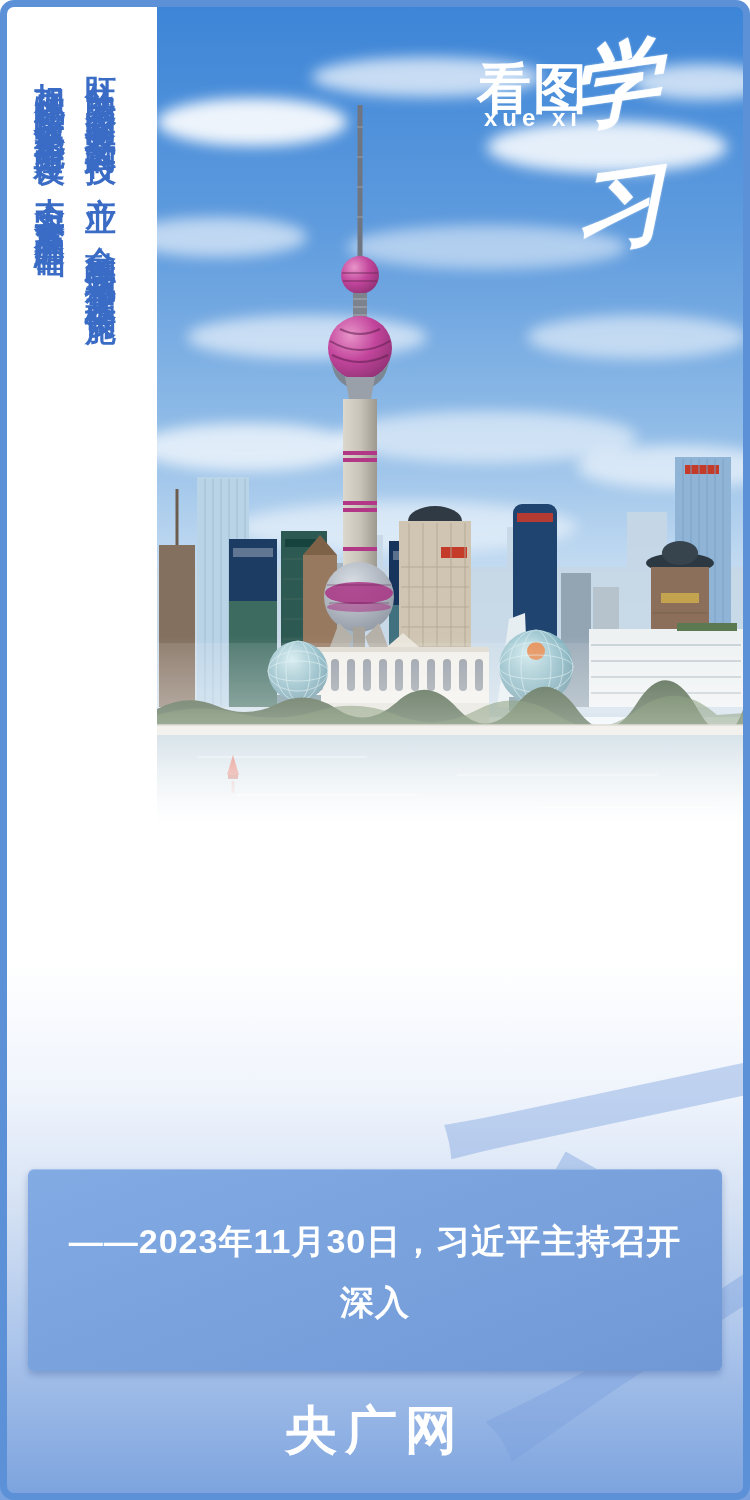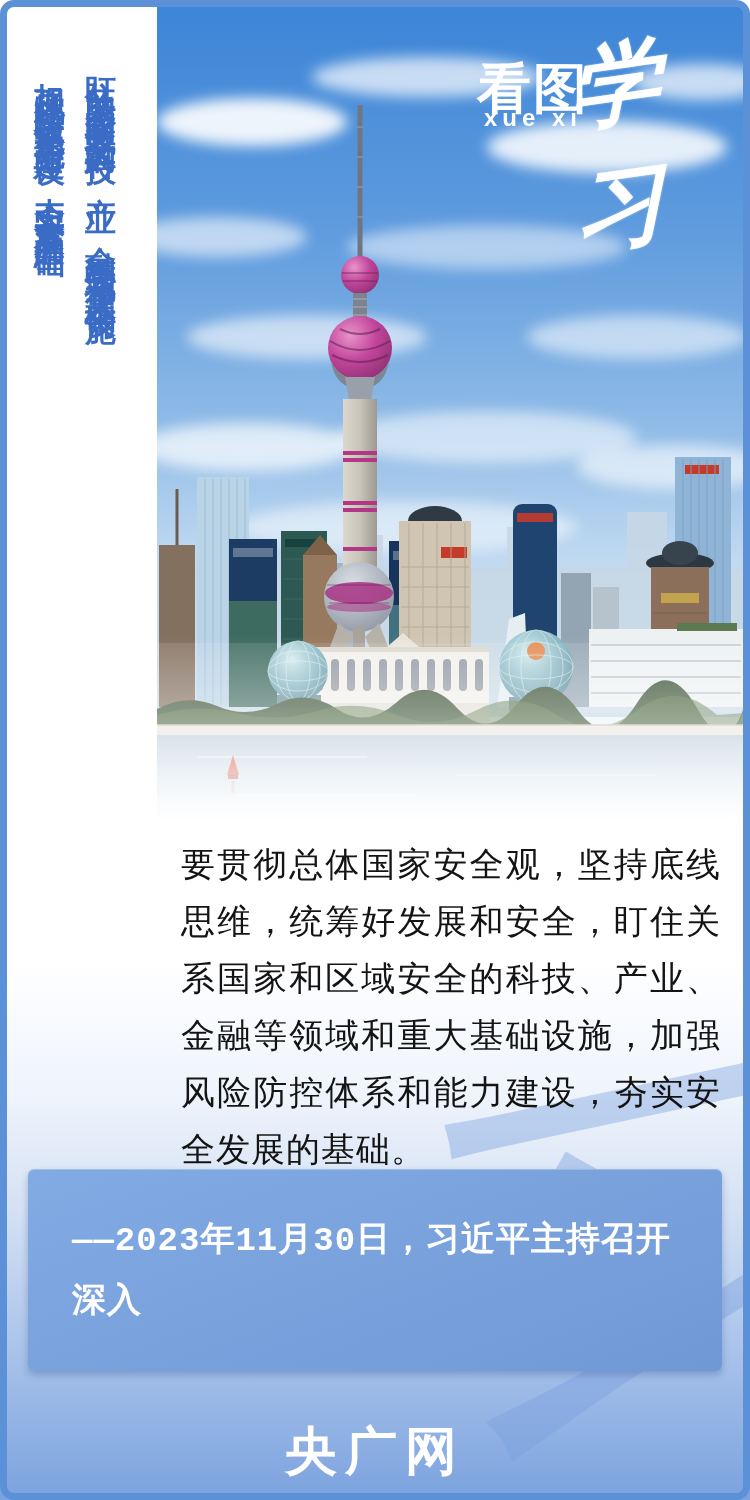--- a/index.html
+++ b/index.html
@@ -55,30 +55,30 @@
     font-family:"Liberation Serif", serif;
     font-size:34px; line-height:57px; letter-spacing:1px;
     color:#141414; text-align:justify;
   }
   
   .attr-box {
     position:absolute; left:28px; top:1169px; width:694px; height:202px; z-index:3;
     border-radius:6px;
     background:linear-gradient(160deg,#82abe4 0%, #7aa3de 45%, #6f98d5 100%);
     box-shadow:0 4px 7px rgba(70,100,160,.4), inset 0 1px 0 rgba(255,255,255,.25);
-    padding:42px 30px 0 44px;
+    padding:42px 30px 0 30px;
     color:#ffffff; font-weight:700;
-    font-family:Liberation Mono, monospace;
-    font-size:34px; line-height:61px; letter-spacing:1px;
+    font-family:Liberation Sans, sans-serif;
+    font-size:34px; line-height:61px; letter-spacing:1px;text-align:center;
   }
   
   .footer-brand {
     position:absolute; left:0; right:0; top:1396px; z-index:3;
     text-align:center; color:#fff;
-    font-size:52px; font-weight:800; letter-spacing:8px;margin-top:21px;
+    font-size:52px; font-weight:800; letter-spacing:8px;
   }
   
   .watermark {
     position:absolute; left:430px; top:1020px; z-index:1;
     font-size:520px; line-height:1; color:rgba(122,160,222,.42);
     font-family:"Liberation Serif", serif;
     transform:rotate(-12deg);
     pointer-events:none;
   }
 </style>
@@ -341,21 +341,20 @@
     </g>
   </svg>
 
   <div class="logo-kantu">看图</div>
   <div class="logo-pinyin">xue xi</div>
   <div class="logo-calli">学习</div>
 
   <div class="v-col first">盯住关系国家和区域安全的科技　产业　金融等领域和重大基础设施</div>
   <div class="v-col second">加强风险防控体系和能力建设　夯实安全发展的基础</div>
 
-  <p class="quote">要贯彻总体国家安全观，坚持底线思维，统筹好发展和安全，盯住关系国家和区域安全的科技、产业、金融等领域和重大基础设施，加强风险防控体系和能力建设，夯实安全发展的基础。</p>
 
   <div class="attr-box">
     <div>——2023年11月30日，习近平主持召开深入</div>
   </div>
 
   <div class="footer-brand">央广网</div>
 
   <div class="frame"></div>
 </div>
 

